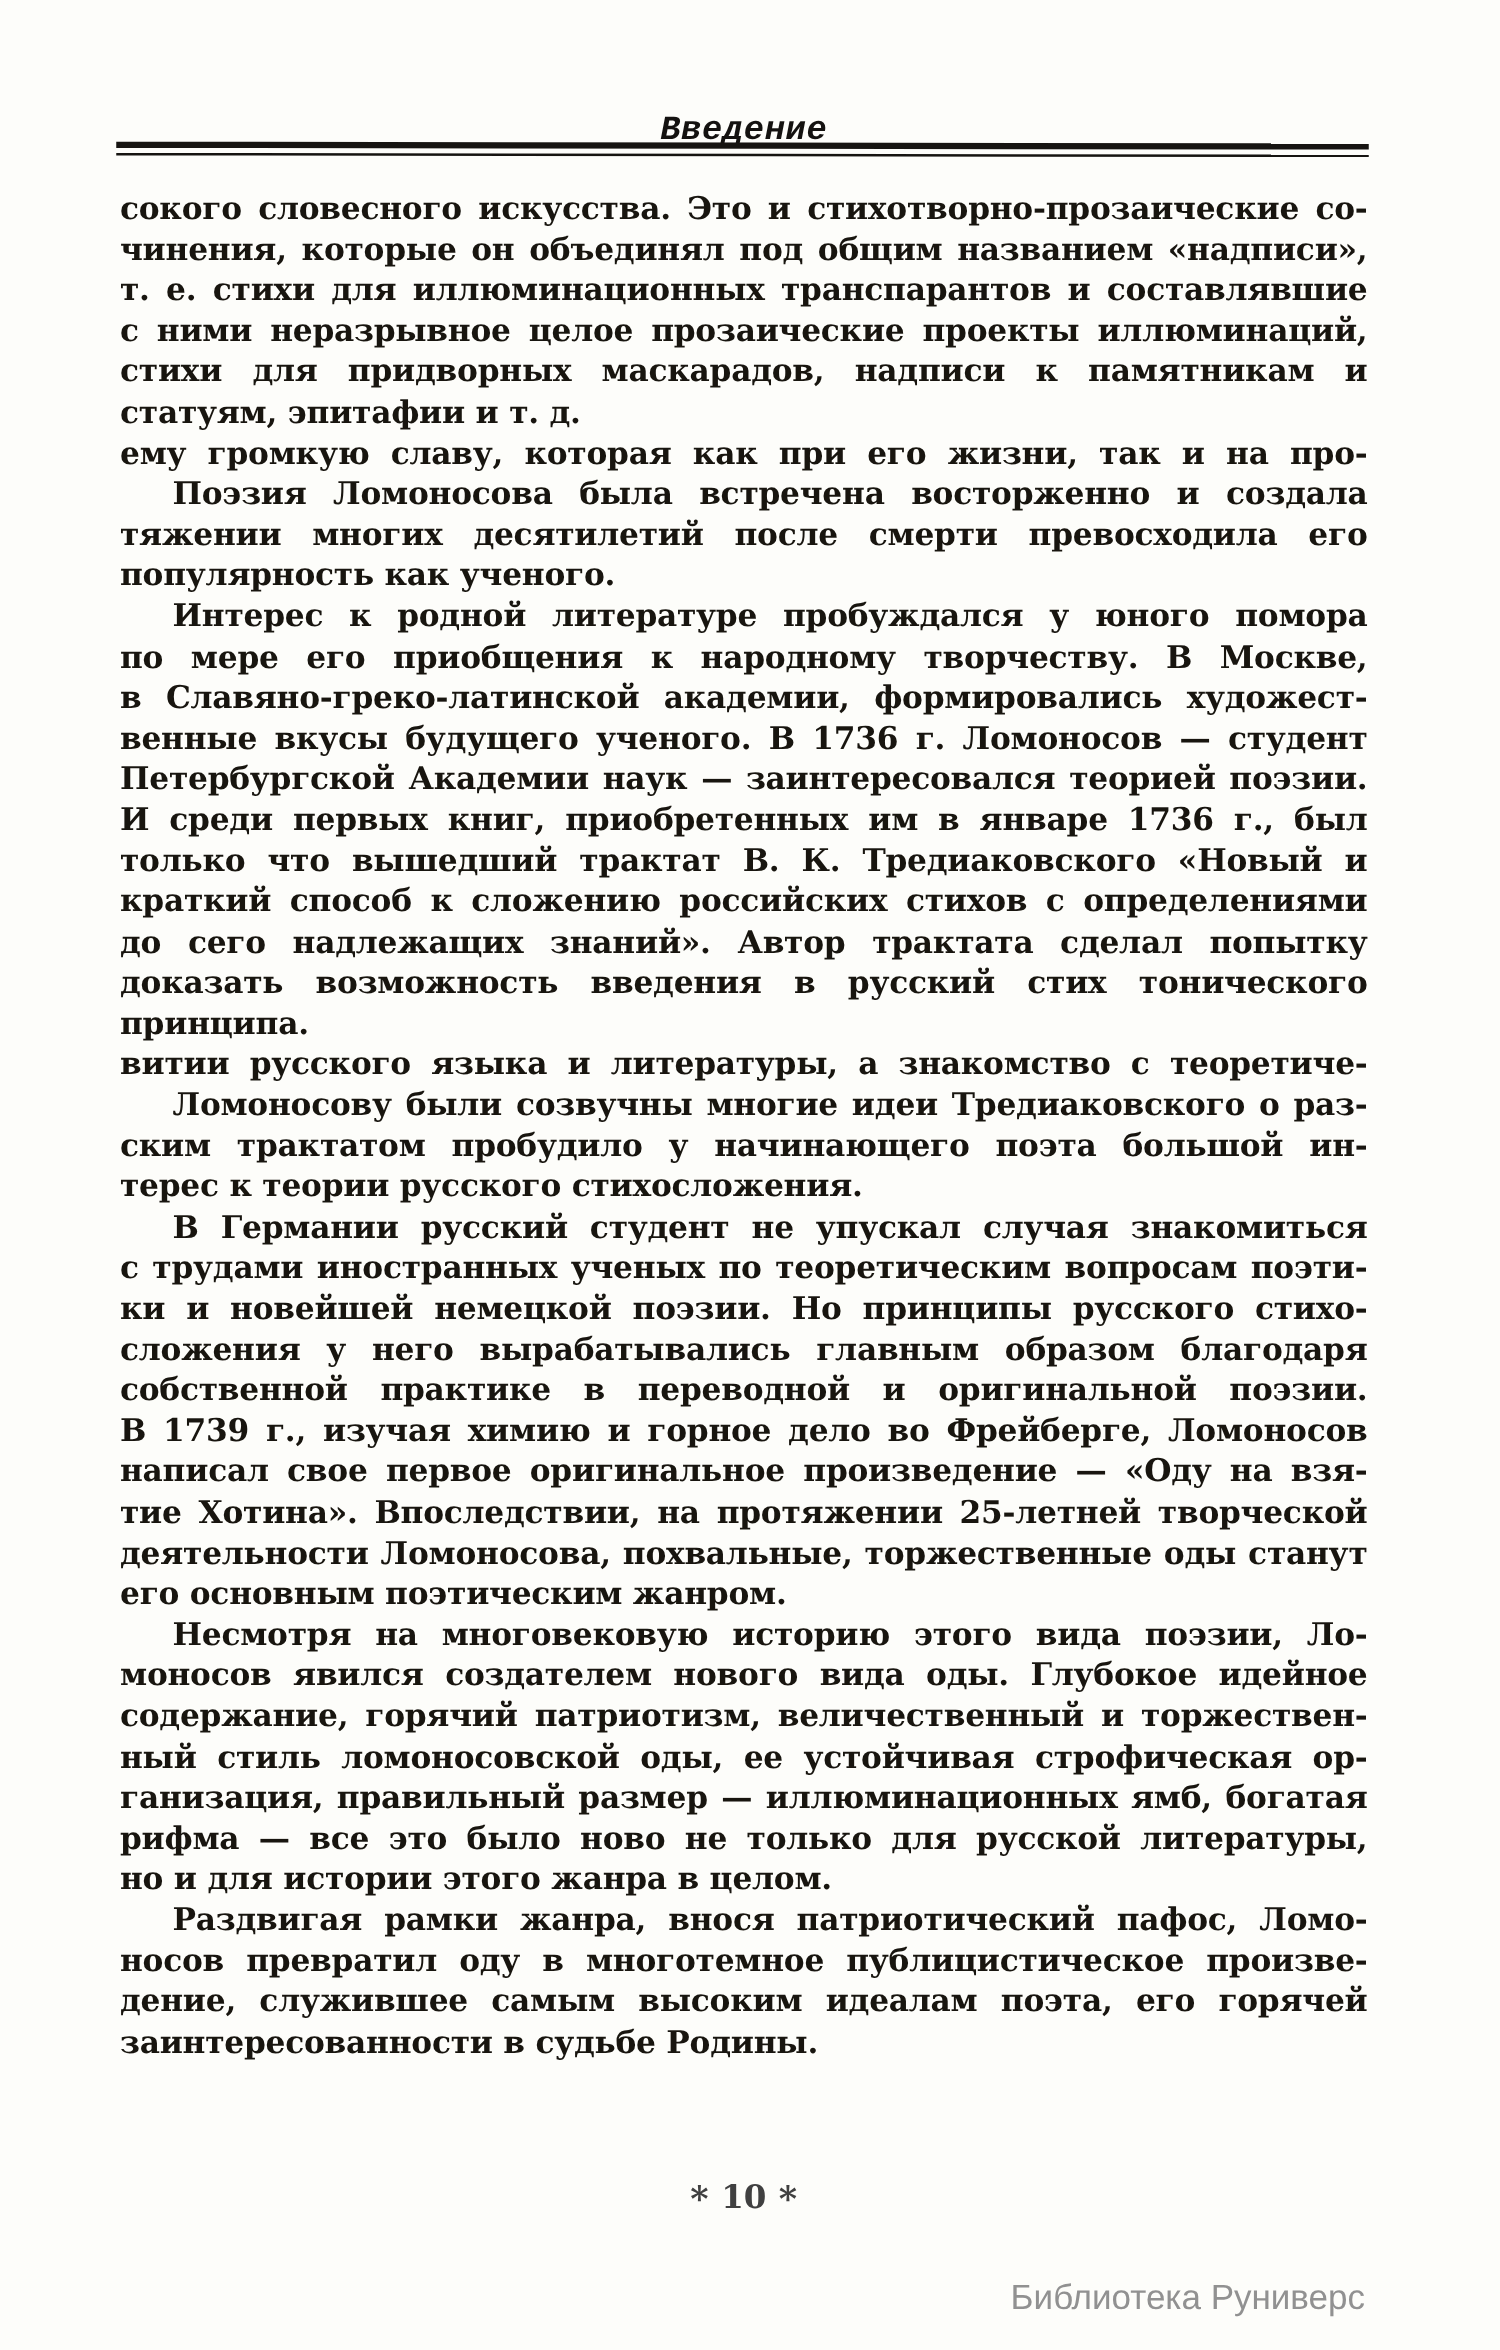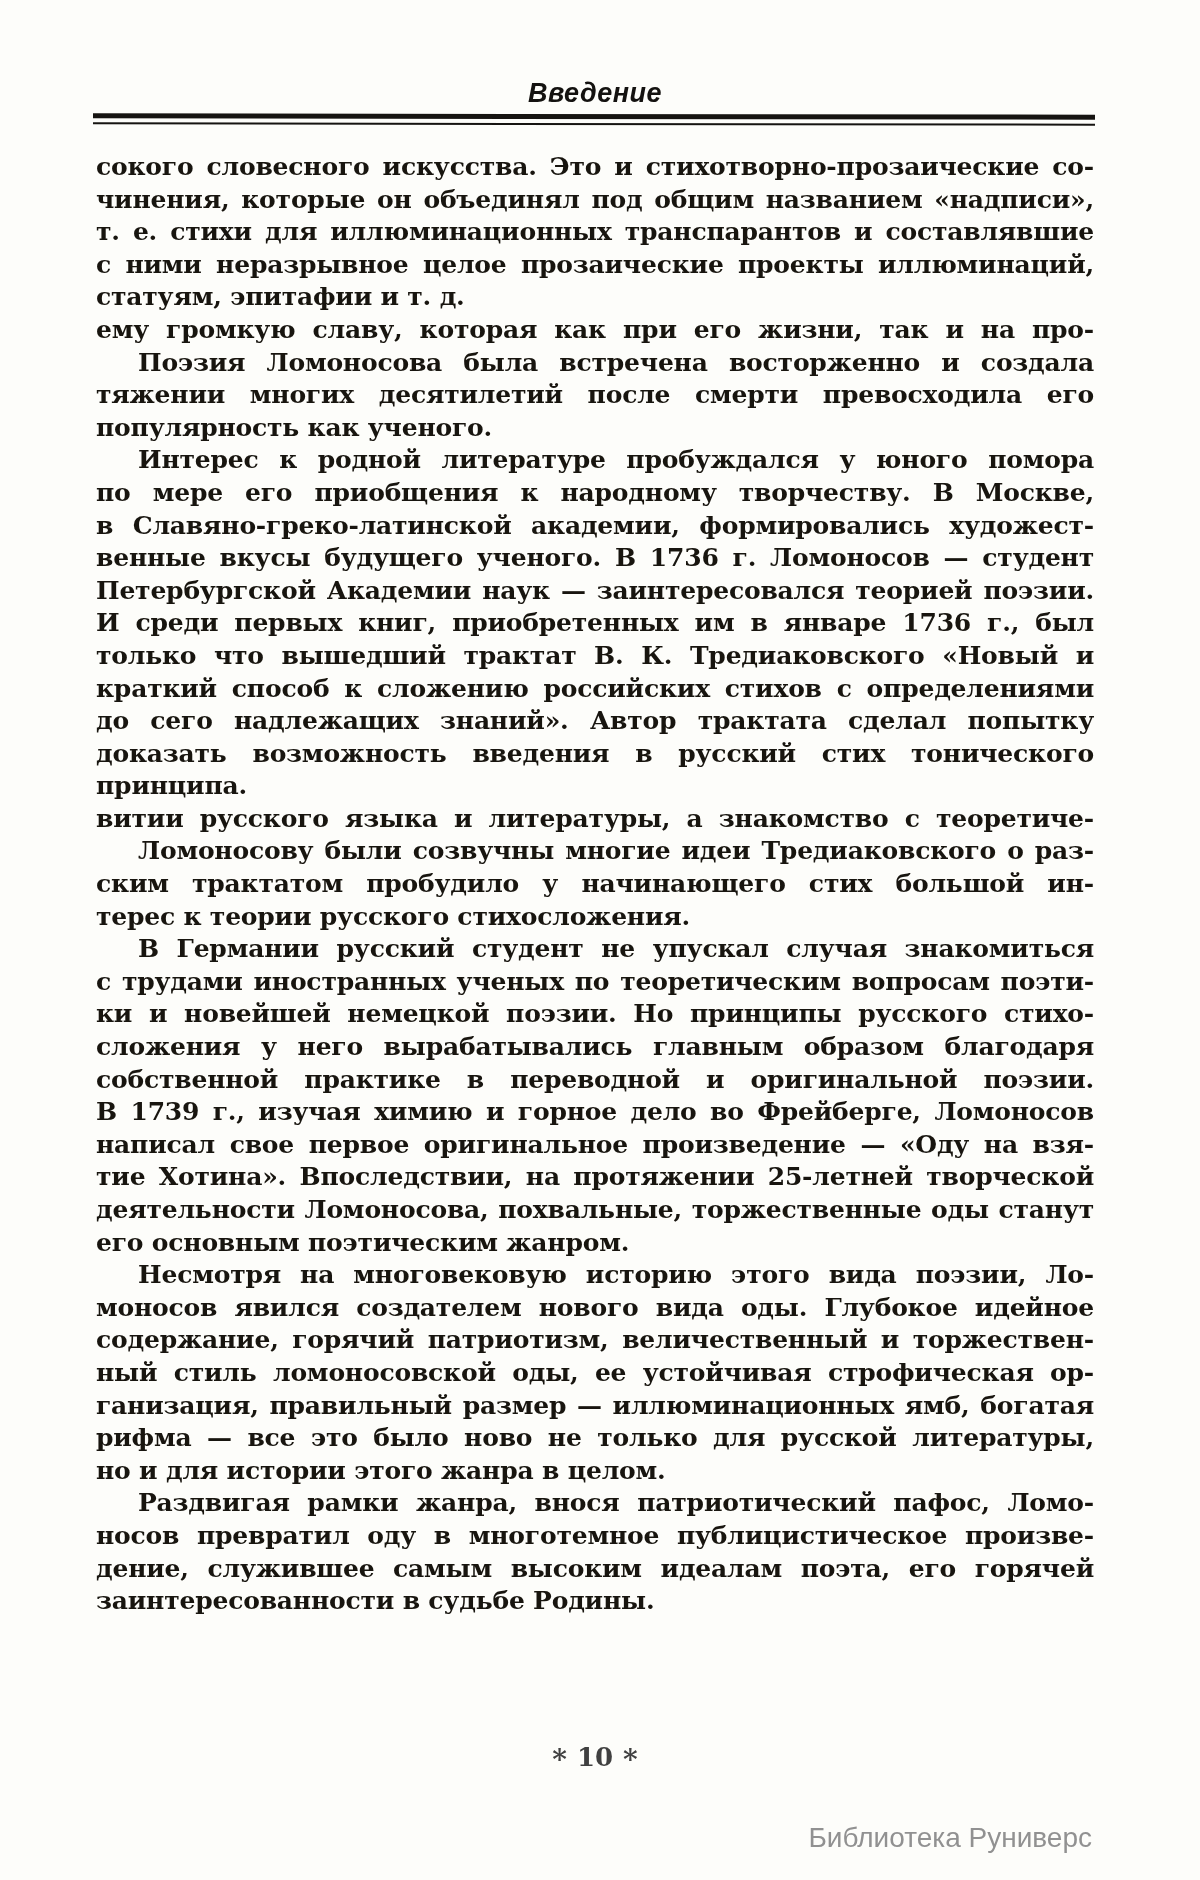--- a/index.html
+++ b/index.html
@@ -6,23 +6,23 @@
   html,body { margin:0; padding:0; background:#ffffff; }
   .page {
     position:relative;
     width:1200px; height:1880px;
     background:#fdfdfa;
     overflow:hidden;
     color:#18150f;
   }
   .header-title {
     position:absolute;
-    top:78px; left:96px; width:998px;
+    top:90px; left:96px; width:998px;
     text-align:center;
-    font-family:Liberation Sans, sans-serif;
+    font-family:Liberation Mono, monospace;
     font-style:italic;
     font-weight:bold;
     font-size:27px;
     letter-spacing:0.5px;
     color:#141210;
   }
   .rule {
     position:absolute;
     top:114px; left:93px; width:1002px;
     height:4px;
@@ -79,20 +79,21 @@
   <div class="header-title">Введение</div>
 
   <div class="rule"></div>
 
   <div class="content">
       <div class="paragraph">
         <div class="line">сокого словесного искусства. Это и стихотворно-прозаические со-</div>
         <div class="line">чинения, которые он объединял под общим названием «надписи»,</div>
         <div class="line">т. е. стихи для иллюминационных транспарантов и составлявшие</div>
         <div class="line">с ними неразрывное целое прозаические проекты иллюминаций,</div>
+        <div class="line">стихи для придворных маскарадов, надписи к памятникам и</div>
         <div class="line last">статуям, эпитафии и т. д.</div>
       </div>
       <div class="paragraph">
         <div class="line">ему громкую славу, которая как при его жизни, так и на про-</div>
         <div class="line indent">Поэзия Ломоносова была встречена восторженно и создала</div>
         <div class="line">тяжении многих десятилетий после смерти превосходила его</div>
         <div class="line last">популярность как ученого.</div>
       </div>
       <div class="paragraph">
         <div class="line indent">Интерес к родной литературе пробуждался у юного помора</div>
@@ -103,21 +104,21 @@
         <div class="line">И среди первых книг, приобретенных им в январе 1736 г., был</div>
         <div class="line">только что вышедший трактат В. К. Тредиаковского «Новый и</div>
         <div class="line">краткий способ к сложению российских стихов с определениями</div>
         <div class="line">до сего надлежащих знаний». Автор трактата сделал попытку</div>
         <div class="line">доказать возможность введения в русский стих тонического</div>
         <div class="line last">принципа.</div>
       </div>
       <div class="paragraph">
         <div class="line">витии русского языка и литературы, а знакомство с теоретиче-</div>
         <div class="line indent">Ломоносову были созвучны многие идеи Тредиаковского о раз-</div>
-        <div class="line">ским трактатом пробудило у начинающего стих большой ин-</div>
+        <div class="line">ским трактатом пробудило у начинающего поэта большой ин-</div>
         <div class="line last">терес к теории русского стихосложения.</div>
       </div>
       <div class="paragraph">
         <div class="line indent">В Германии русский студент не упускал случая знакомиться</div>
         <div class="line">с трудами иностранных ученых по теоретическим вопросам поэти-</div>
         <div class="line">ки и новейшей немецкой поэзии. Но принципы русского стихо-</div>
         <div class="line">сложения у него вырабатывались главным образом благодаря</div>
         <div class="line">собственной практике в переводной и оригинальной поэзии.</div>
         <div class="line">В 1739 г., изучая химию и горное дело во Фрейберге, Ломоносов</div>
         <div class="line">написал свое первое оригинальное произведение — «Оду на взя-</div>

